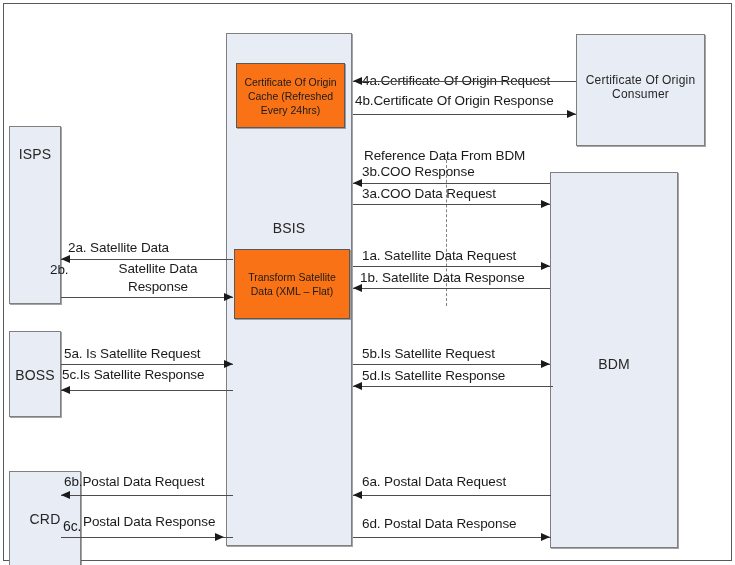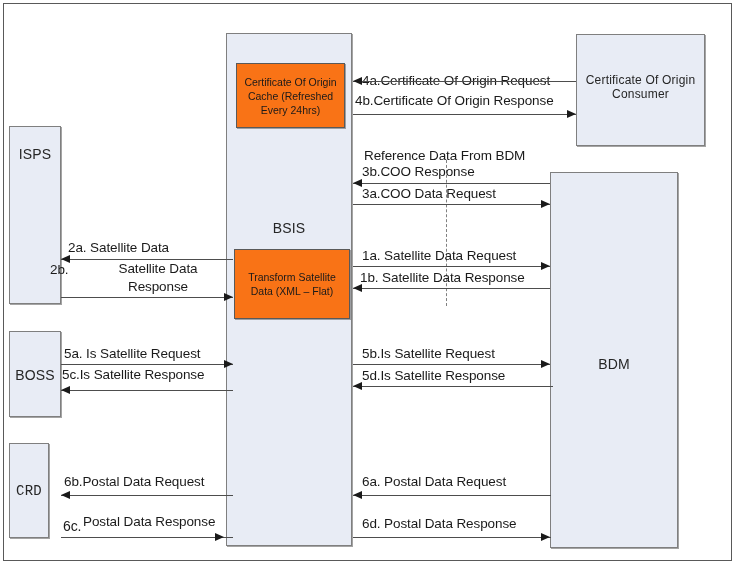--- a/index.html
+++ b/index.html
@@ -121,21 +121,21 @@
   </div>
 
   <div class="sys-box" style="left:9px; top:126px; width:52px; height:178px;">
     <div class="sys-label" style="top:20px;">ISPS</div>
   </div>
 
   <div class="sys-box" style="left:9px; top:331px; width:52px; height:86px;">
     <div class="sys-label" style="top:36px;">BOSS</div>
   </div>
 
-  <div class="sys-box" style="left:9px; top:443px; width:40px; height:95px;font-family:Liberation Mono, monospace;">
+  <div class="sys-box" style="left:9px; top:471px; width:72px; height:95px;">
     <div class="sys-label" style="top:40px;">CRD</div>
   </div>
 
   <div class="sys-box" style="left:576px; top:34px; width:129px; height:112px;">
     <div class="sys-label" style="top:38px; font-size:12px;">Certificate Of Origin Consumer</div>
   </div>
 
   <div class="sys-box" style="left:550px; top:172px; width:128px; height:376px;">
     <div class="sys-label" style="top:184px;">BDM</div>
   </div>

